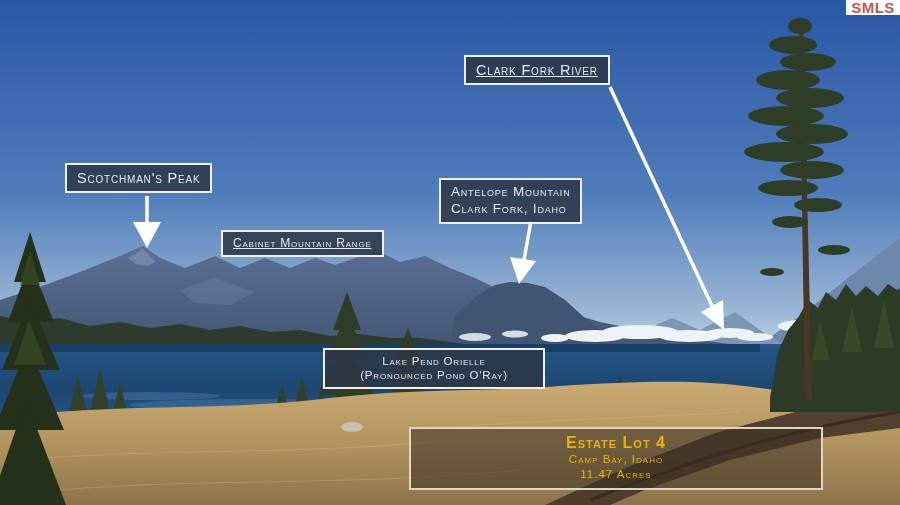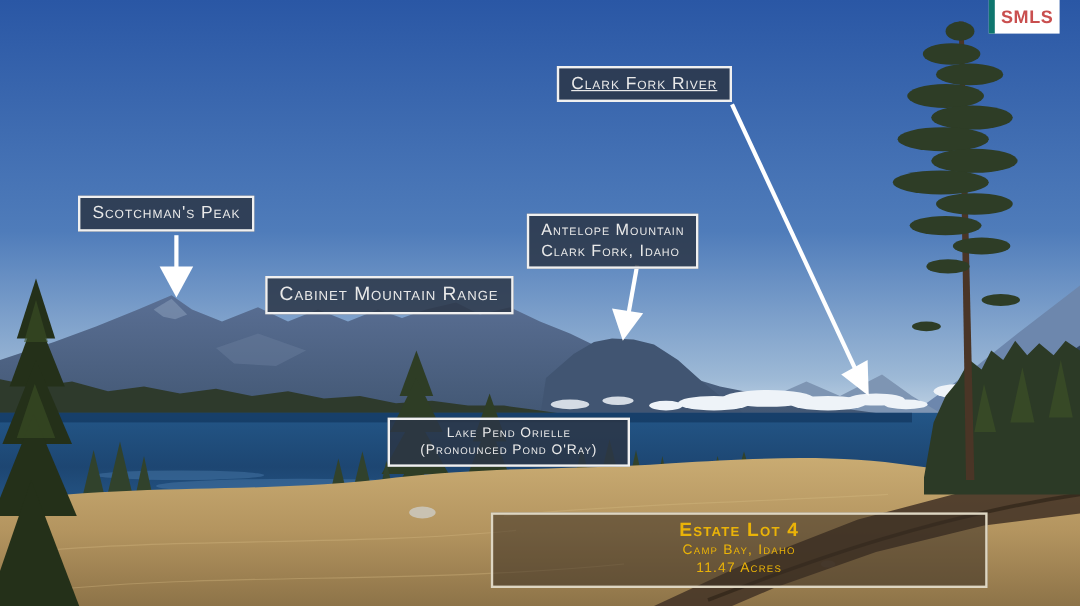--- a/index.html
+++ b/index.html
@@ -6,30 +6,30 @@
   .stage{position:relative;width:900px;height:505px;overflow:hidden;
          font-family:"Liberation Sans",sans-serif;}
   .scene{position:absolute;left:0;top:0;}
   .tag{position:absolute;background:rgba(44,54,70,.85);border:2px solid #f0f0f0;
        color:#e9e9e9;font-variant:small-caps;letter-spacing:.8px;
        padding:4px 10px;white-space:nowrap;line-height:1.25;}
   .tag.center{text-align:center;}
   #tag-clark{left:464px;top:55px;font-size:14.5px;text-decoration:underline;}
   #tag-scotch{left:65px;top:163px;font-size:14.5px;text-align:right;}
   #tag-antelope{left:439px;top:178px;font-size:13.5px;}
-  #tag-cabinet{left:221px;top:230px;font-size:16px;}
-  #tag-lake{left:323px;top:348px;width:186px;font-size:11.5px;padding:4px 6px;}
+  #tag-cabinet{left:221px;top:230px;font-size:12px;text-decoration:underline;}
+  #tag-lake{left:323px;top:348px;width:186px;font-size:11.5px;padding:4px 16px;}
   #estate-box{position:absolute;left:409px;top:427px;width:406px;
       background:rgba(56,45,34,.55);border:2px solid #ded6c2;color:#eab308;
       text-align:center;font-variant:small-caps;letter-spacing:1px;
       padding:4px 2px 6px 2px;}
   #estate-box .title{font-size:16px;font-weight:bold;line-height:1.2;}
   #estate-box .line{font-size:11.5px;line-height:1.3;}
-  #watermark{position:absolute;right:17px;top:0;width:54px;height:28px;
-      background:#ffffff;border-left:5px solid #0f766e;color:#c94f4f;
+  #watermark{position:absolute;right:0;top:0;width:54px;height:15px;
+      background:#ffffff;border-left:2px solid #0f766e;color:#c94f4f;
       font-weight:bold;font-size:15px;display:flex;align-items:center;
       justify-content:center;letter-spacing:.5px;}
 </style>
 </head>
 <body>
 
 <div class="stage">
 
   <svg class="scene" width="900" height="505" viewBox="0 0 900 505" aria-hidden="true">
     <defs>

